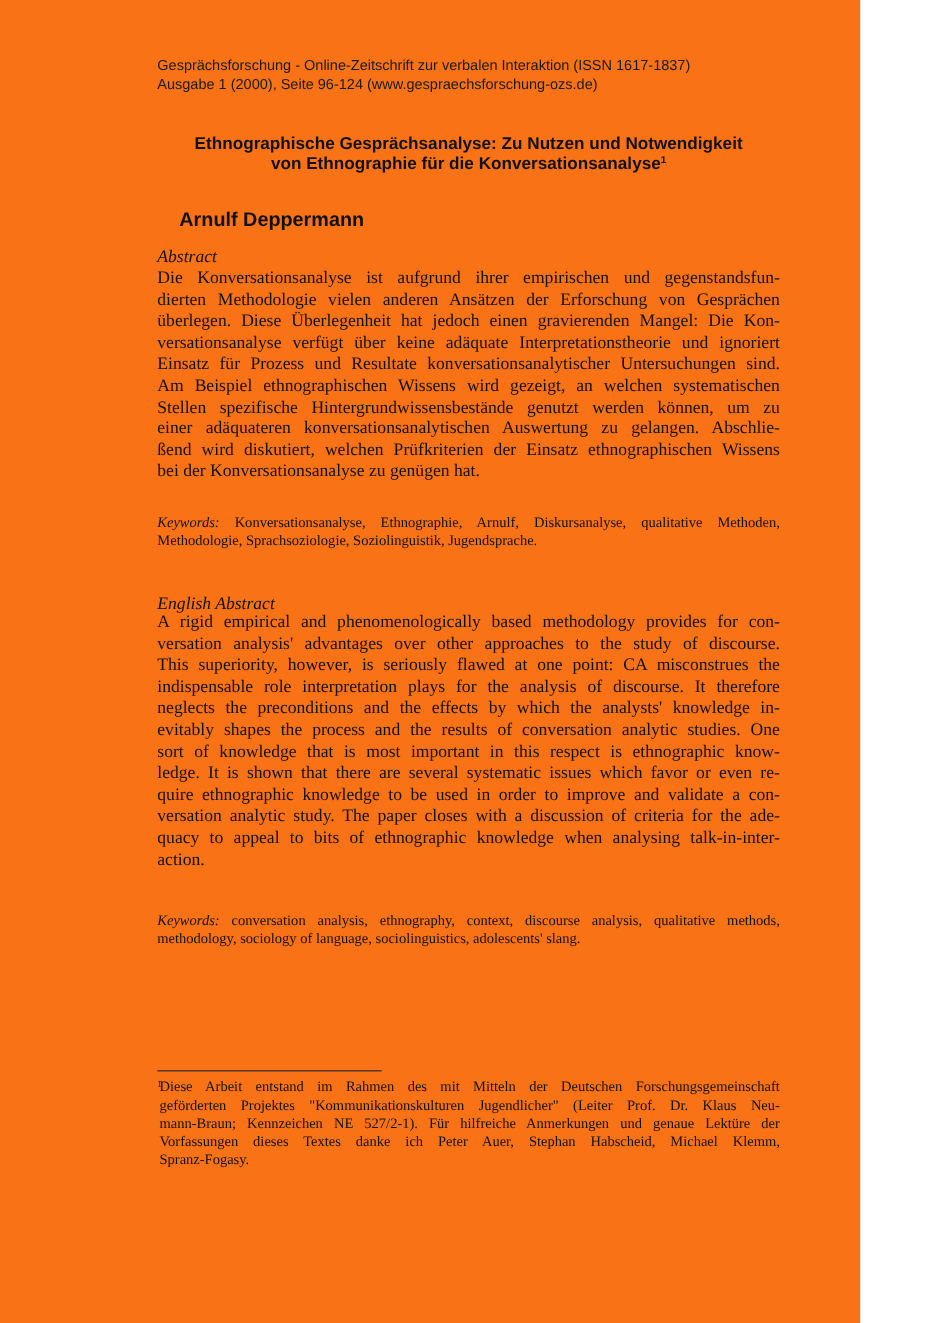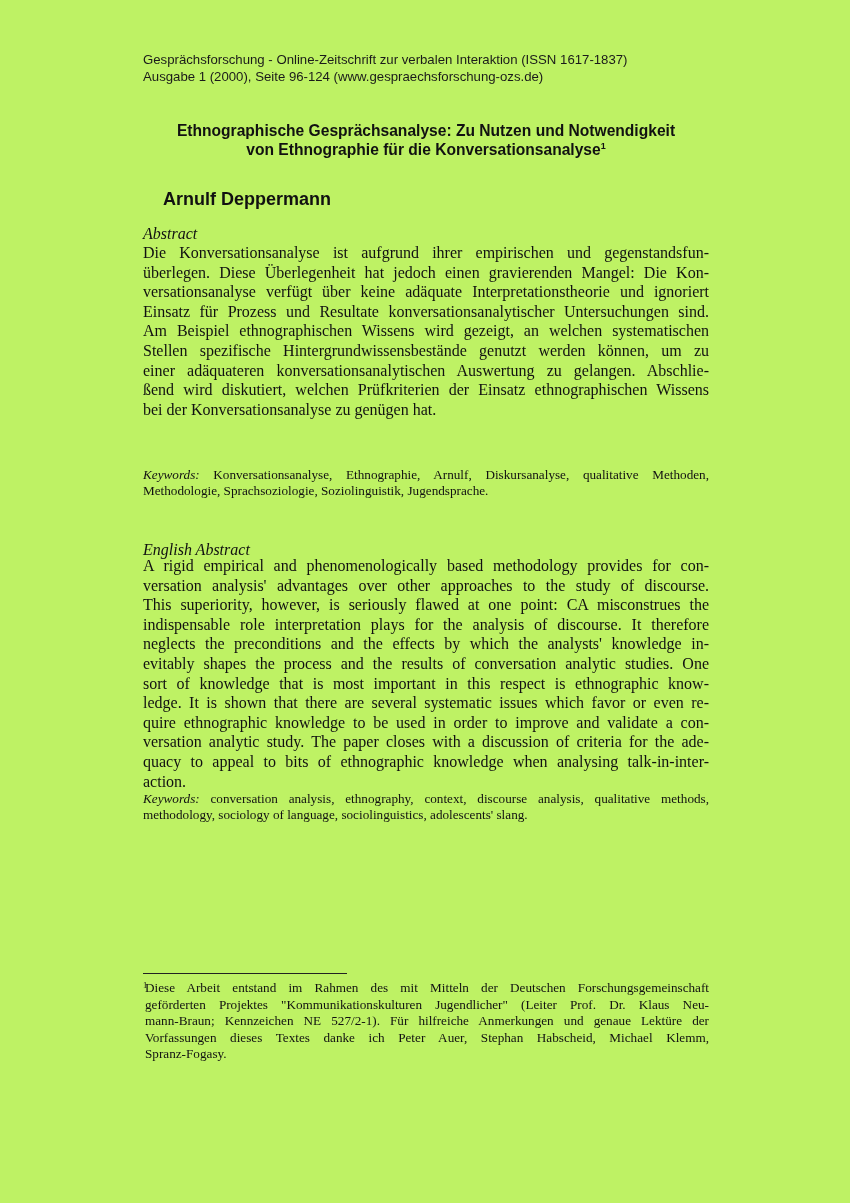--- a/index.html
+++ b/index.html
@@ -1,34 +1,34 @@
 <!DOCTYPE html>
 <html><head>
 <meta charset="utf-8">
 <style>
   html, body { margin: 0; padding: 0; background: #ffffff; }
   body { width: 850px; height: 1203px; position: relative; overflow: hidden; color: #111; }
-  .page { position: absolute; left: 0; top: 0; width: 850px; height: 1203px; background: #bef264; }
+  .page { position: absolute; left: 0; top: 0; width: 782px; height: 1203px; background: #f97316; }
   .col { position: absolute; left: 143px; width: 566px; }
   .running-head { top: 51px; font-family: "Liberation Sans", sans-serif; font-size: 13.2px; line-height: 17px; color: #1a1a1a; }
   .title { top: 121px; font-family: "Liberation Sans", sans-serif; font-weight: bold; font-size: 15.6px; line-height: 19px; color: #111; text-align: center; }
   .title sup { font-size: 9px; vertical-align: 6px; line-height: 0; }
   .author { top: 190px; font-family: "Liberation Sans", sans-serif; font-weight: bold; font-size: 18px; line-height: 19px; margin-left: 20px; }
   .sec-head { font-family: "Liberation Serif", serif; font-style: italic; font-size: 16px; line-height: 19px; }
   .body-text { font-family: "Liberation Serif", serif; font-size: 16px; line-height: 19.6px; }
   .line { display: block; text-align: justify; text-align-last: justify; white-space: nowrap; }
   .line.last { text-align-last: left; }
   .kw { font-family: "Liberation Serif", serif; font-size: 13.2px; line-height: 16.4px; }
   .kw .lab { font-style: italic; }
   .abs-de-head { top: 224px; }
   .abs-de { top: 243px; }
   .kw-de { top: 467px; }
   .abs-en-head { top: 540px; }
   .abs-en { top: 556px; }
-  .kw-en { top: 791px; }
+  .kw-en { top: 829px; }
   .fn-rule { position: absolute; left: 143px; top: 973px; width: 204px; height: 1px; background: #222; }
   .footnote { position: absolute; left: 143px; top: 980px; width: 566px; font-family: "Liberation Serif", serif; font-size: 13.2px; line-height: 16.6px; }
   .fn-mark { position: absolute; left: 0; top: -3px; font-size: 8.5px; }
   .fn-body { margin-left: 2px; }
   .fn-body .line { text-align: justify; }
 </style>
 </head>
 <body>
 
 <div class="page">
@@ -41,20 +41,21 @@
   <div class="col title">
     <div>Ethnographische Gesprächsanalyse: Zu Nutzen und Notwendigkeit</div>
     <div><span>von Ethnographie für die Konversationsanalyse</span><sup>1</sup></div>
   </div>
 
   <div class="col author">Arnulf Deppermann</div>
 
   <div class="col sec-head abs-de-head">Abstract</div>
   <div class="col body-text abs-de">
     <span class="line">Die Konversationsanalyse ist aufgrund ihrer empirischen und gegenstandsfun-</span>
+    <span class="line">dierten Methodologie vielen anderen Ansätzen der Erforschung von Gesprächen</span>
     <span class="line">überlegen. Diese Überlegenheit hat jedoch einen gravierenden Mangel: Die Kon-</span>
     <span class="line">versationsanalyse verfügt über keine adäquate Interpretationstheorie und ignoriert</span>
     <span class="line">Einsatz für Prozess und Resultate konversationsanalytischer Untersuchungen sind.</span>
     <span class="line">Am Beispiel ethnographischen Wissens wird gezeigt, an welchen systematischen</span>
     <span class="line">Stellen spezifische Hintergrundwissensbestände genutzt werden können, um zu</span>
     <span class="line">einer adäquateren konversationsanalytischen Auswertung zu gelangen. Abschlie-</span>
     <span class="line">ßend wird diskutiert, welchen Prüfkriterien der Einsatz ethnographischen Wissens</span>
     <span class="line last">bei der Konversationsanalyse zu genügen hat.</span>
   </div>
 

